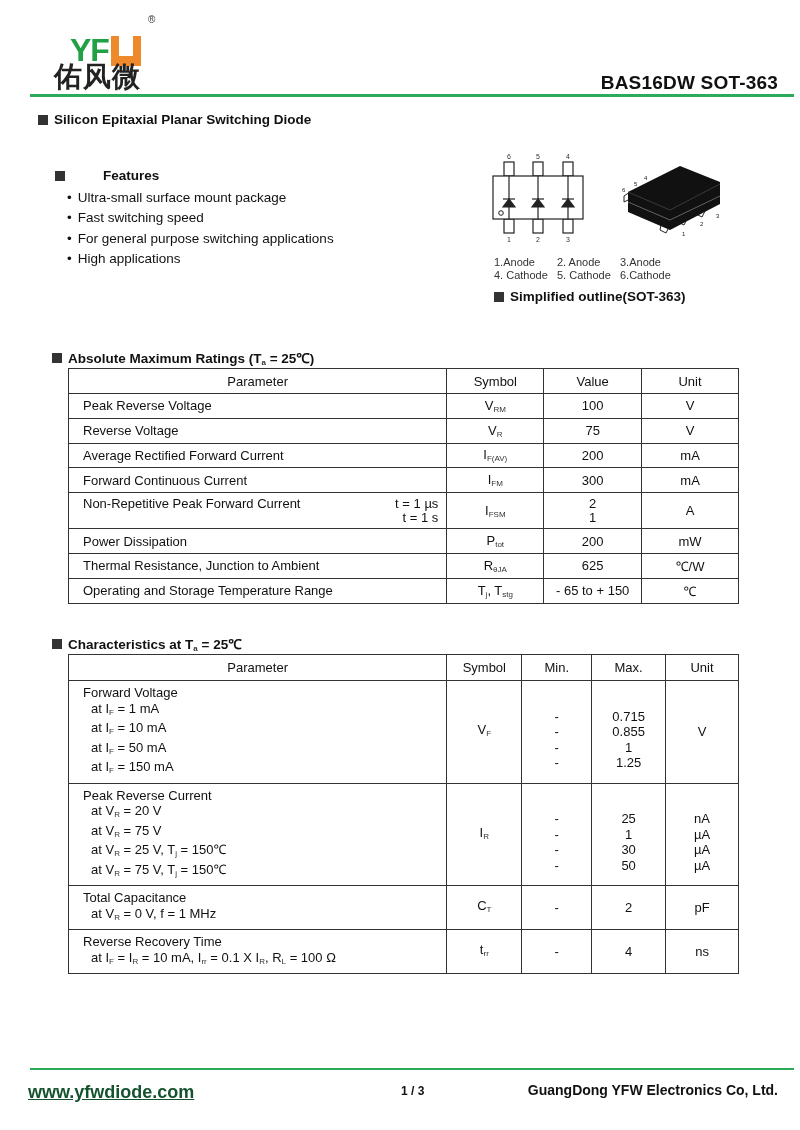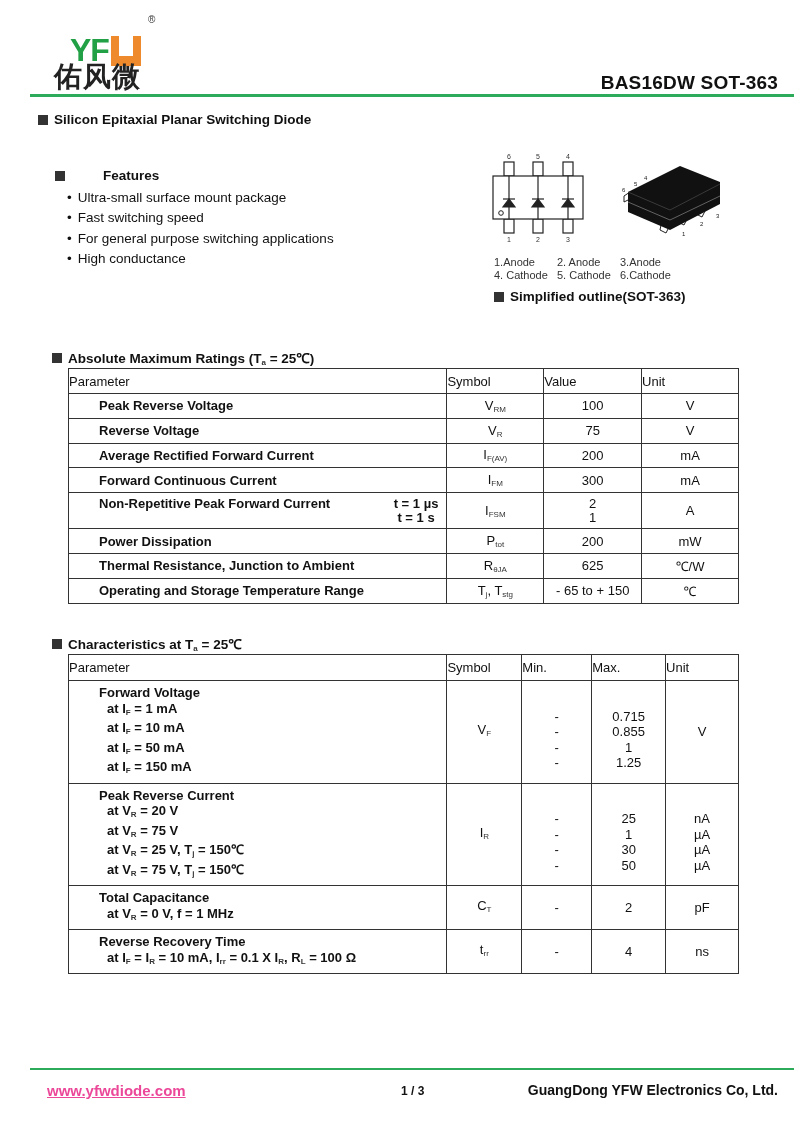--- a/index.html
+++ b/index.html
@@ -34,43 +34,43 @@
   .pkg3d { left: 620px; top: 160px; width: 100px; height: 80px; }
   .pin-legend { left: 494px; top: 256px; font-size: 11px; color: #333; line-height: 13px; }
   .pin-legend .row span { display: inline-block; }
   .pin-legend .c1 { width: 63px; }
   .pin-legend .c2 { width: 63px; }
   .outline-head { left: 494px; top: 289px; text-align: center; }
 
   
   table { border-collapse: collapse; font-size: 13px; }
   td, th { border: 1px solid #333; font-weight: normal; }
-  th { height: 25px; text-align: left; }
+  th { height: 25px; text-align: center; }
   td.c { text-align: center; }
-  td.l { padding-left: 30px; text-align: left; font-weight: bold; }
+  td.l { padding-left: 14px; text-align: left; }
   sub { font-size: 8px; vertical-align: -2px; color: #333; }
 
   .amr-head { left: 52px; top: 349px; }
   .amr { left: 68px; top: 368px; width: 671px; }
   .amr td { height: 24.8px; }
   .amr .tall td { height: 36px; }
-  .tcond { float: right; padding-right: 8px; text-align: center; line-height: 14px; margin-left: 35px; }
+  .tcond { float: right; padding-right: 8px; text-align: right; line-height: 14px; margin-left: 35px; }
   .tparam { float: left; line-height: 14px; }
   .stack { line-height: 14px; }
 
   .ch-head { left: 52px; top: 635px; }
   .ch { left: 68px; top: 654px; width: 671px; }
   .ch th { height: 26px; }
   .ch td { line-height: 15.5px; vertical-align: middle; }
   .ch td.l { padding-top: 4px; padding-bottom: 4px; }
   .ch .ind { padding-left: 8px; }
 
   
   .rule-bot { left: 30px; top: 1068px; width: 764px; height: 2px; background: #2daa5a; }
-  .footer-link { left: 47px; top: 1082px; font-size: 15px; font-weight: bold; color: #ec4899; text-decoration: underline; }
+  .footer-link { left: 28px; top: 1082px; font-size: 18px; font-weight: bold; color: #14532d; text-decoration: underline; }
   .footer-page { left: 401px; top: 1084px; font-size: 12px; font-weight: bold; }
   .footer-company { right: 22px; top: 1082px; font-size: 14px; font-weight: bold; }
 </style>
 </head>
 <body>
 
 <div class="abs logo">
   <div class="logo-letters">
     <span class="logo-y">Y</span><span class="logo-f">F</span><span class="logo-u"></span>
   </div>
@@ -86,21 +86,21 @@
 </div>
 
 <div class="abs section-head features-head">
   <span class="sq"></span>
   <span>Features</span>
 </div>
 <ul class="abs features-list">
   <li>Ultra-small surface mount package</li>
   <li>Fast switching speed</li>
   <li>For general purpose switching applications</li>
-  <li>High conductance</li>
+  <li>High applications</li>
 </ul>
 
 <svg class="abs diagram" viewBox="0 0 100 95">
   <g font-family="Liberation Sans, sans-serif" font-size="7" fill="#333" text-anchor="middle">
     <text x="21" y="9">6</text>
     <text x="50" y="9">5</text>
     <text x="80" y="9">4</text>
     <text x="21" y="92">1</text>
     <text x="50" y="92">2</text>
     <text x="80" y="92">3</text>

